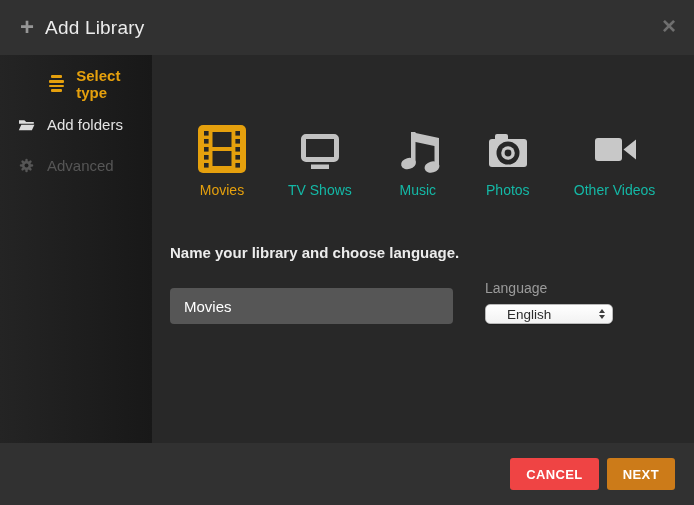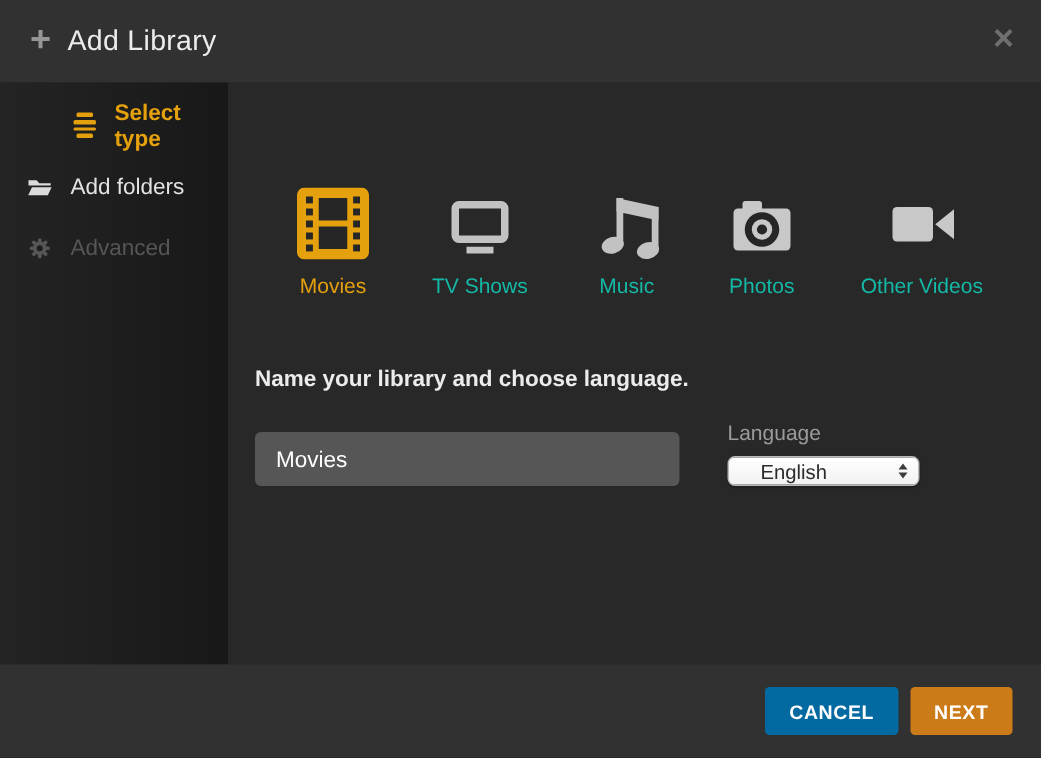--- a/index.html
+++ b/index.html
@@ -88,21 +88,21 @@
   .footer {
     height: 62px; flex: 0 0 62px; background: #313131;
     display: flex; align-items: center; justify-content: flex-end;
     padding-right: 19px; gap: 8px;
   }
   .btn {
     height: 32px; border: none; border-radius: 3px;
     font-family: inherit; font-size: 13px; font-weight: 700;
     color: #ffffff; letter-spacing: 0.4px; padding: 0 16px; cursor: pointer;
   }
-  .btn-cancel { background: #0369a1; }
+  .btn-cancel { background: #ef4444; }
   .btn-next { background: #cc7b19; }
 </style>
 </head>
 <body>
 
 <div class="modal">
 
   <div class="header">
     <span class="plus-icon">+</span>
     <span class="header-title">Add Library</span>

